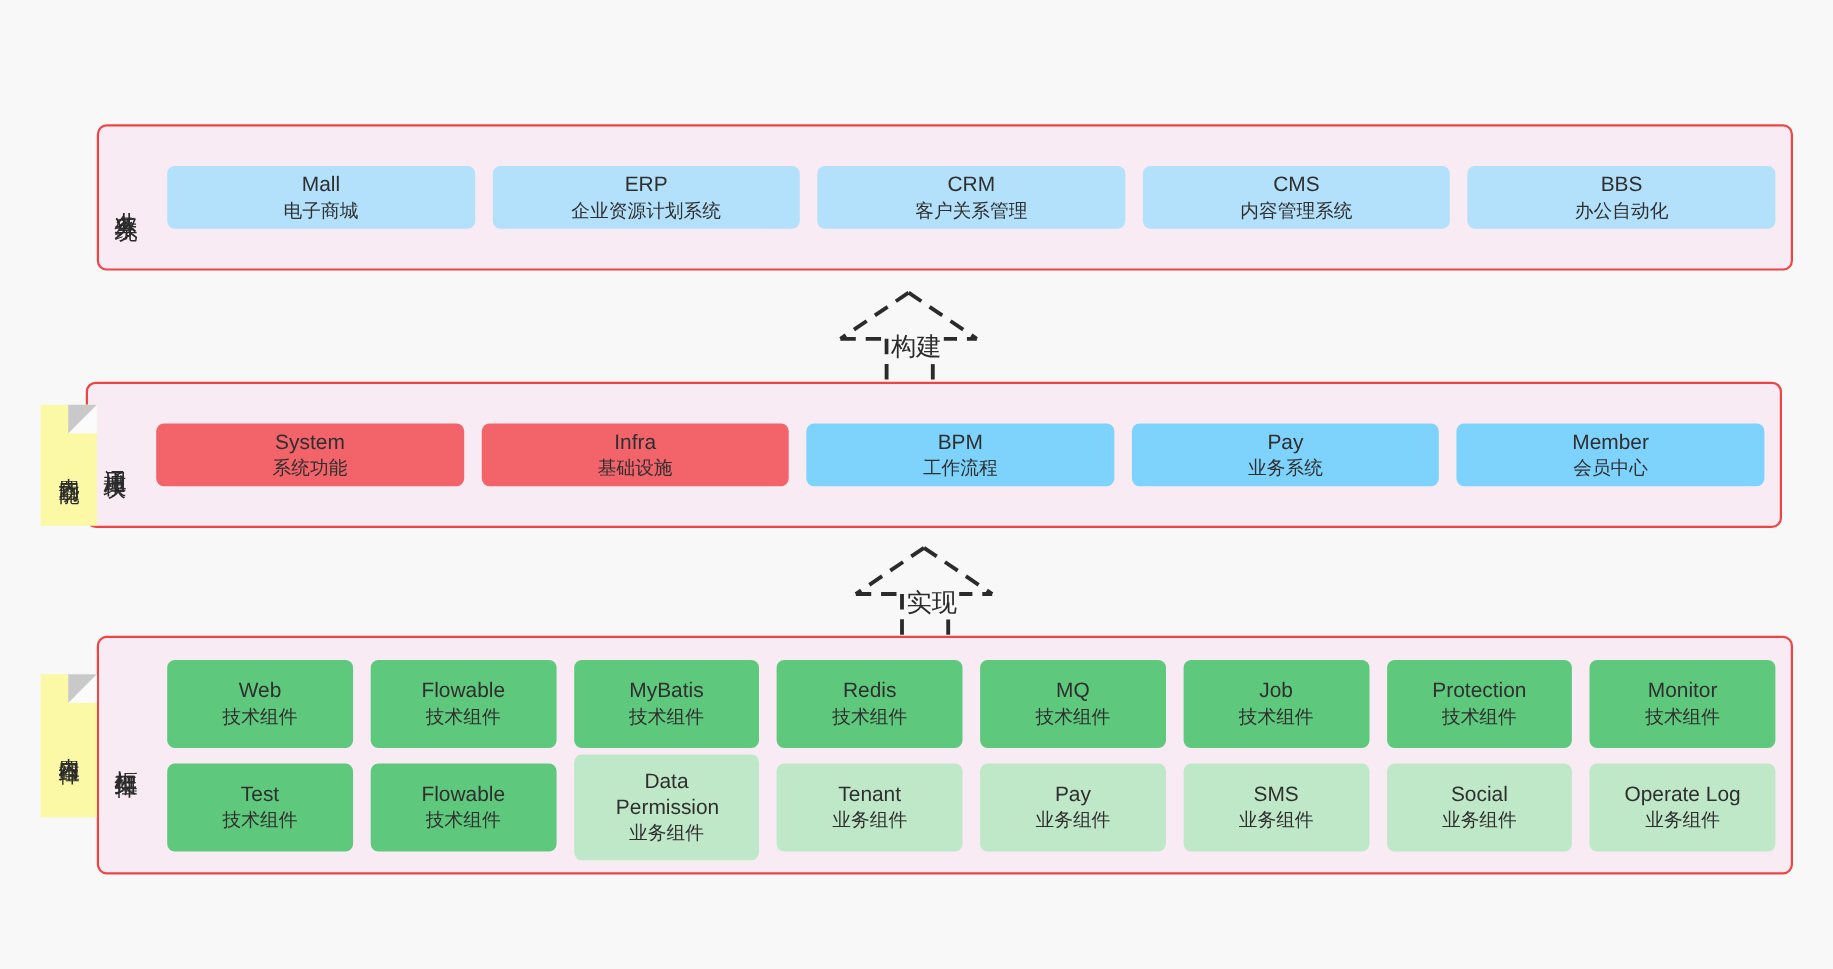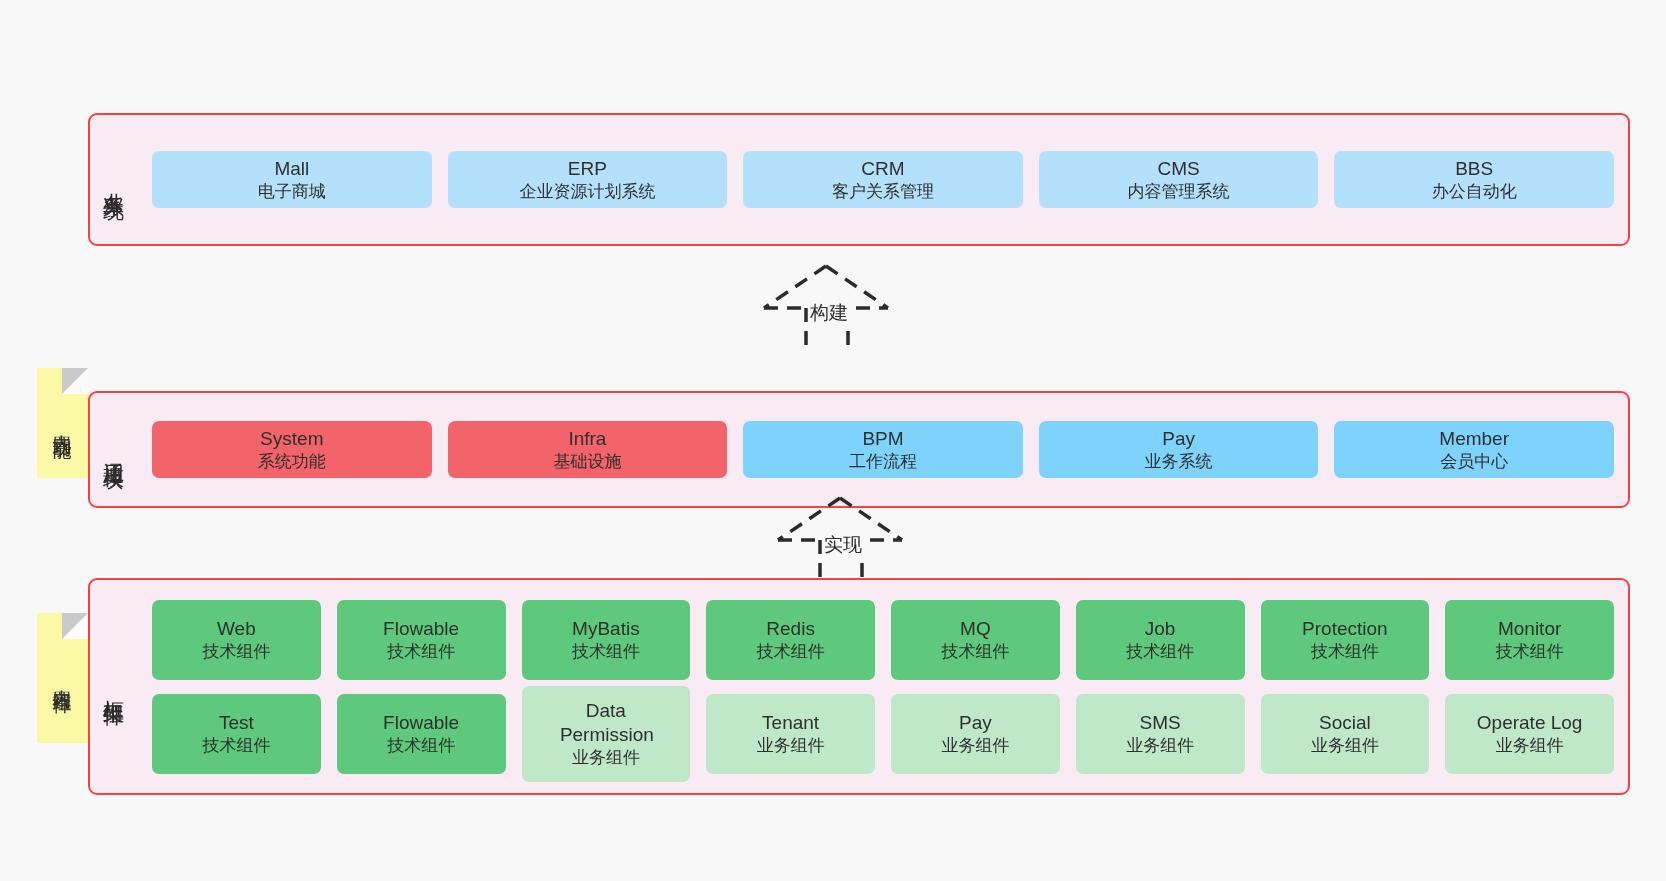--- a/index.html
+++ b/index.html
@@ -93,21 +93,21 @@
     border-style: solid;
     border-width: 0 0 26px 26px;
     border-color: transparent transparent #fbfbfb #c9c9c9;
   }
 
   
   .connector { position: absolute; z-index: 3; }
   .connector svg { display: block; overflow: visible; }
   .conn-label {
     position: absolute;
-    font-size: 19px;
+    font-size: 23px;
     color: #2b2b2b;
     background: #f8f8f8;
     padding: 0 2px;
     white-space: nowrap;
     user-select: none;
   }
 </style>
 </head>
 <body>
 
@@ -149,21 +149,21 @@
       <path d="M50 50 L50 88" stroke="#2b2b2b" stroke-width="3.5" fill="none" stroke-dasharray="14 9"></path>
       <path d="M92 50 L92 88" stroke="#2b2b2b" stroke-width="3.5" fill="none" stroke-dasharray="14 9"></path>
     </svg>
     <span class="conn-label" style="left:52px; top:42px;">构建</span>
   </div>
 
   <div class="note" style="left:37px; top:368px; width:51px; height:110px;">
     <span>内置功能</span>
   </div>
 
-  <div class="layer" id="layer-common-module" style="left:88px; top:347px; width:1542px; height:117px;margin-top:44px;">
+  <div class="layer" id="layer-common-module" style="left:78px; top:347px; width:1542px; height:133px;">
     <div class="layer-title">通用模块</div>
     <div class="layer-body">
       <div class="row">
         <div class="node n-red">
           <div class="t1">System</div>
           <div class="t2">系统功能</div>
         </div>
         <div class="node n-red">
           <div class="t1">Infra</div>
           <div class="t2">基础设施</div>

